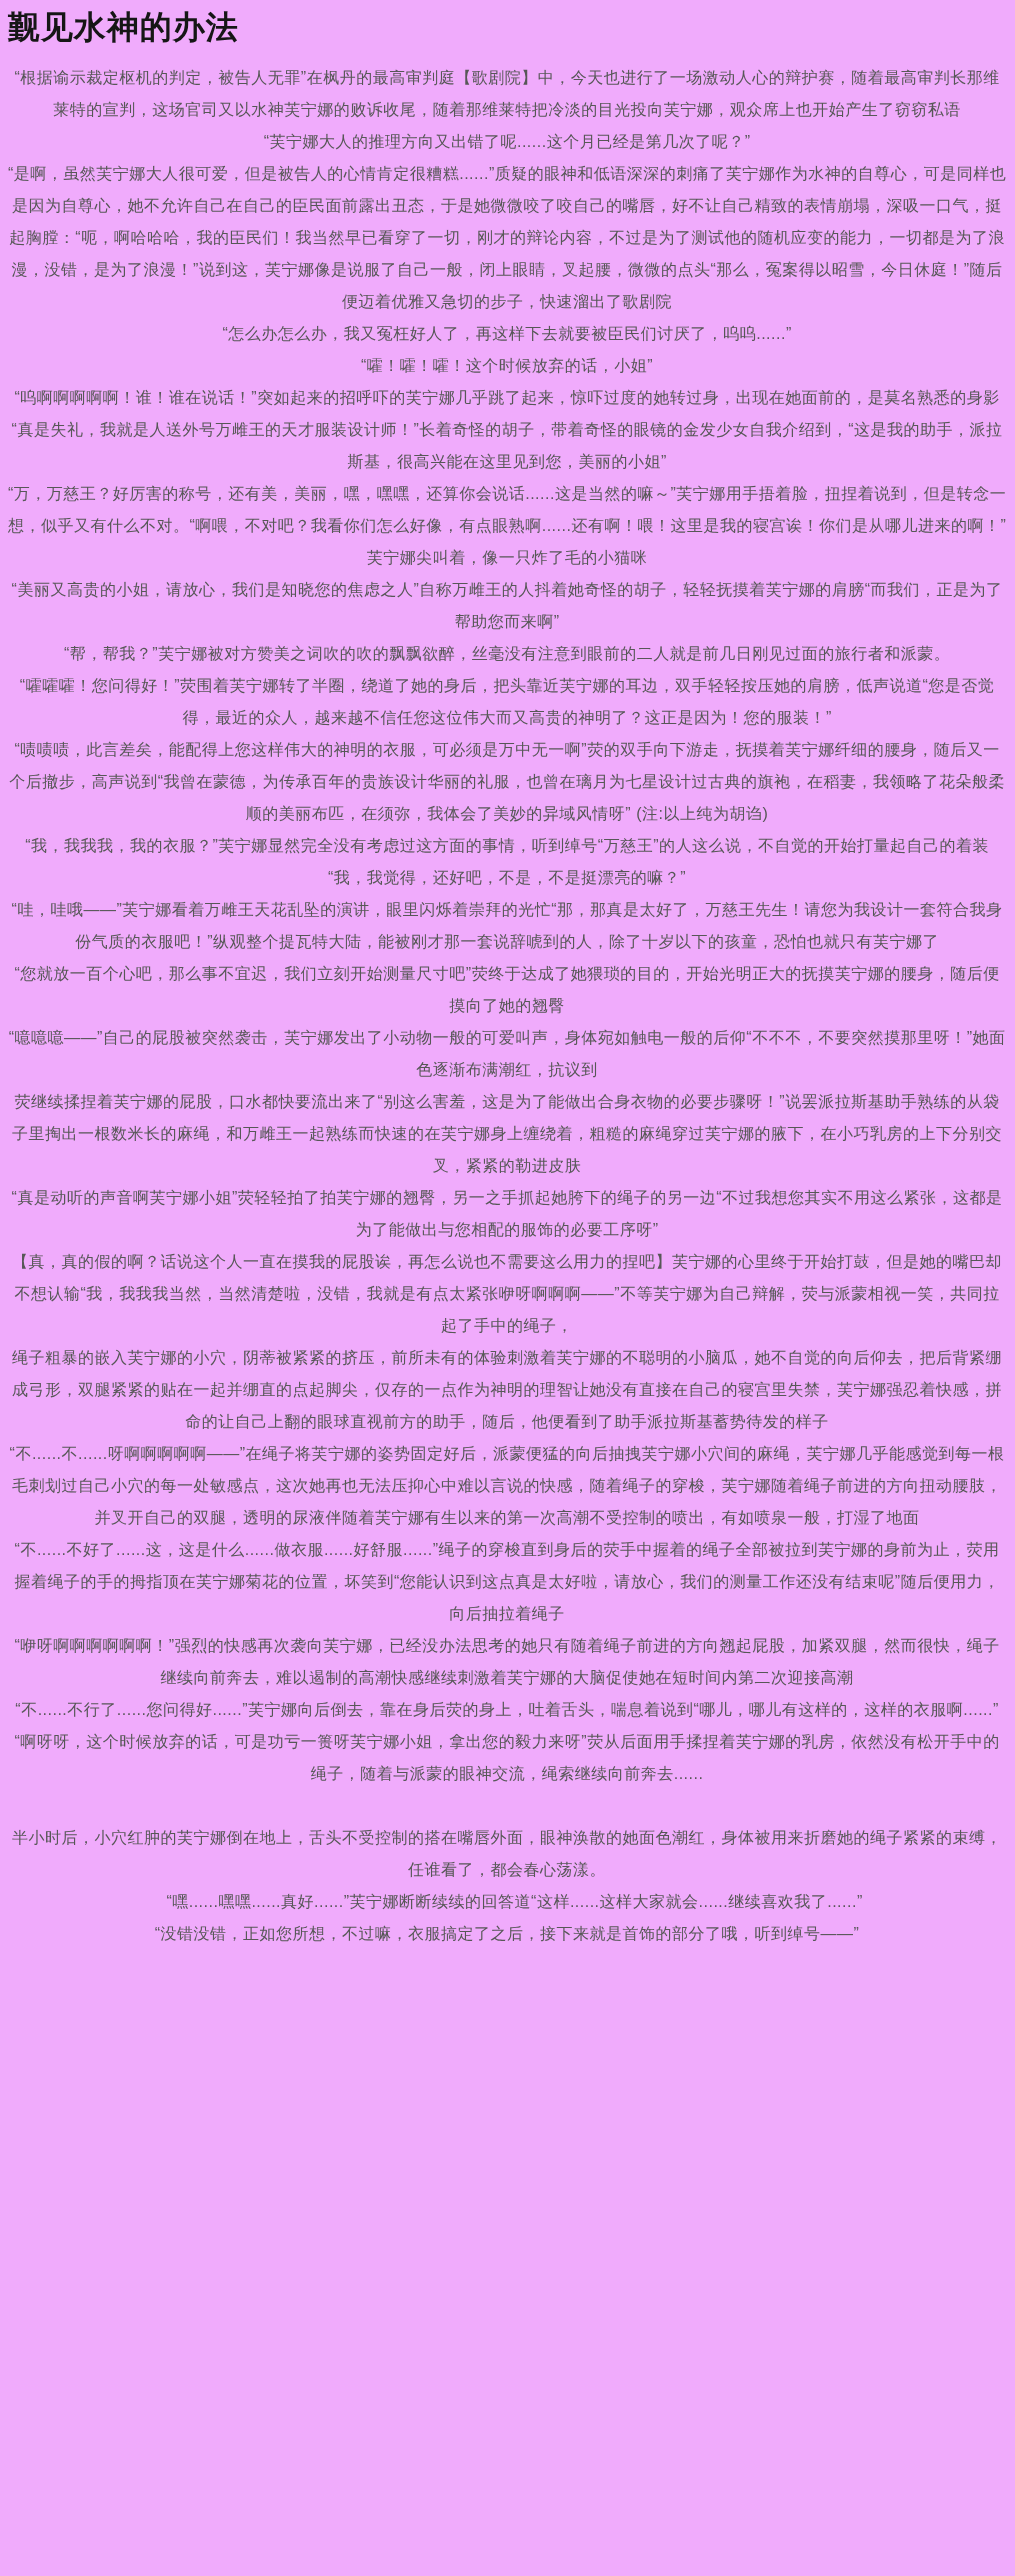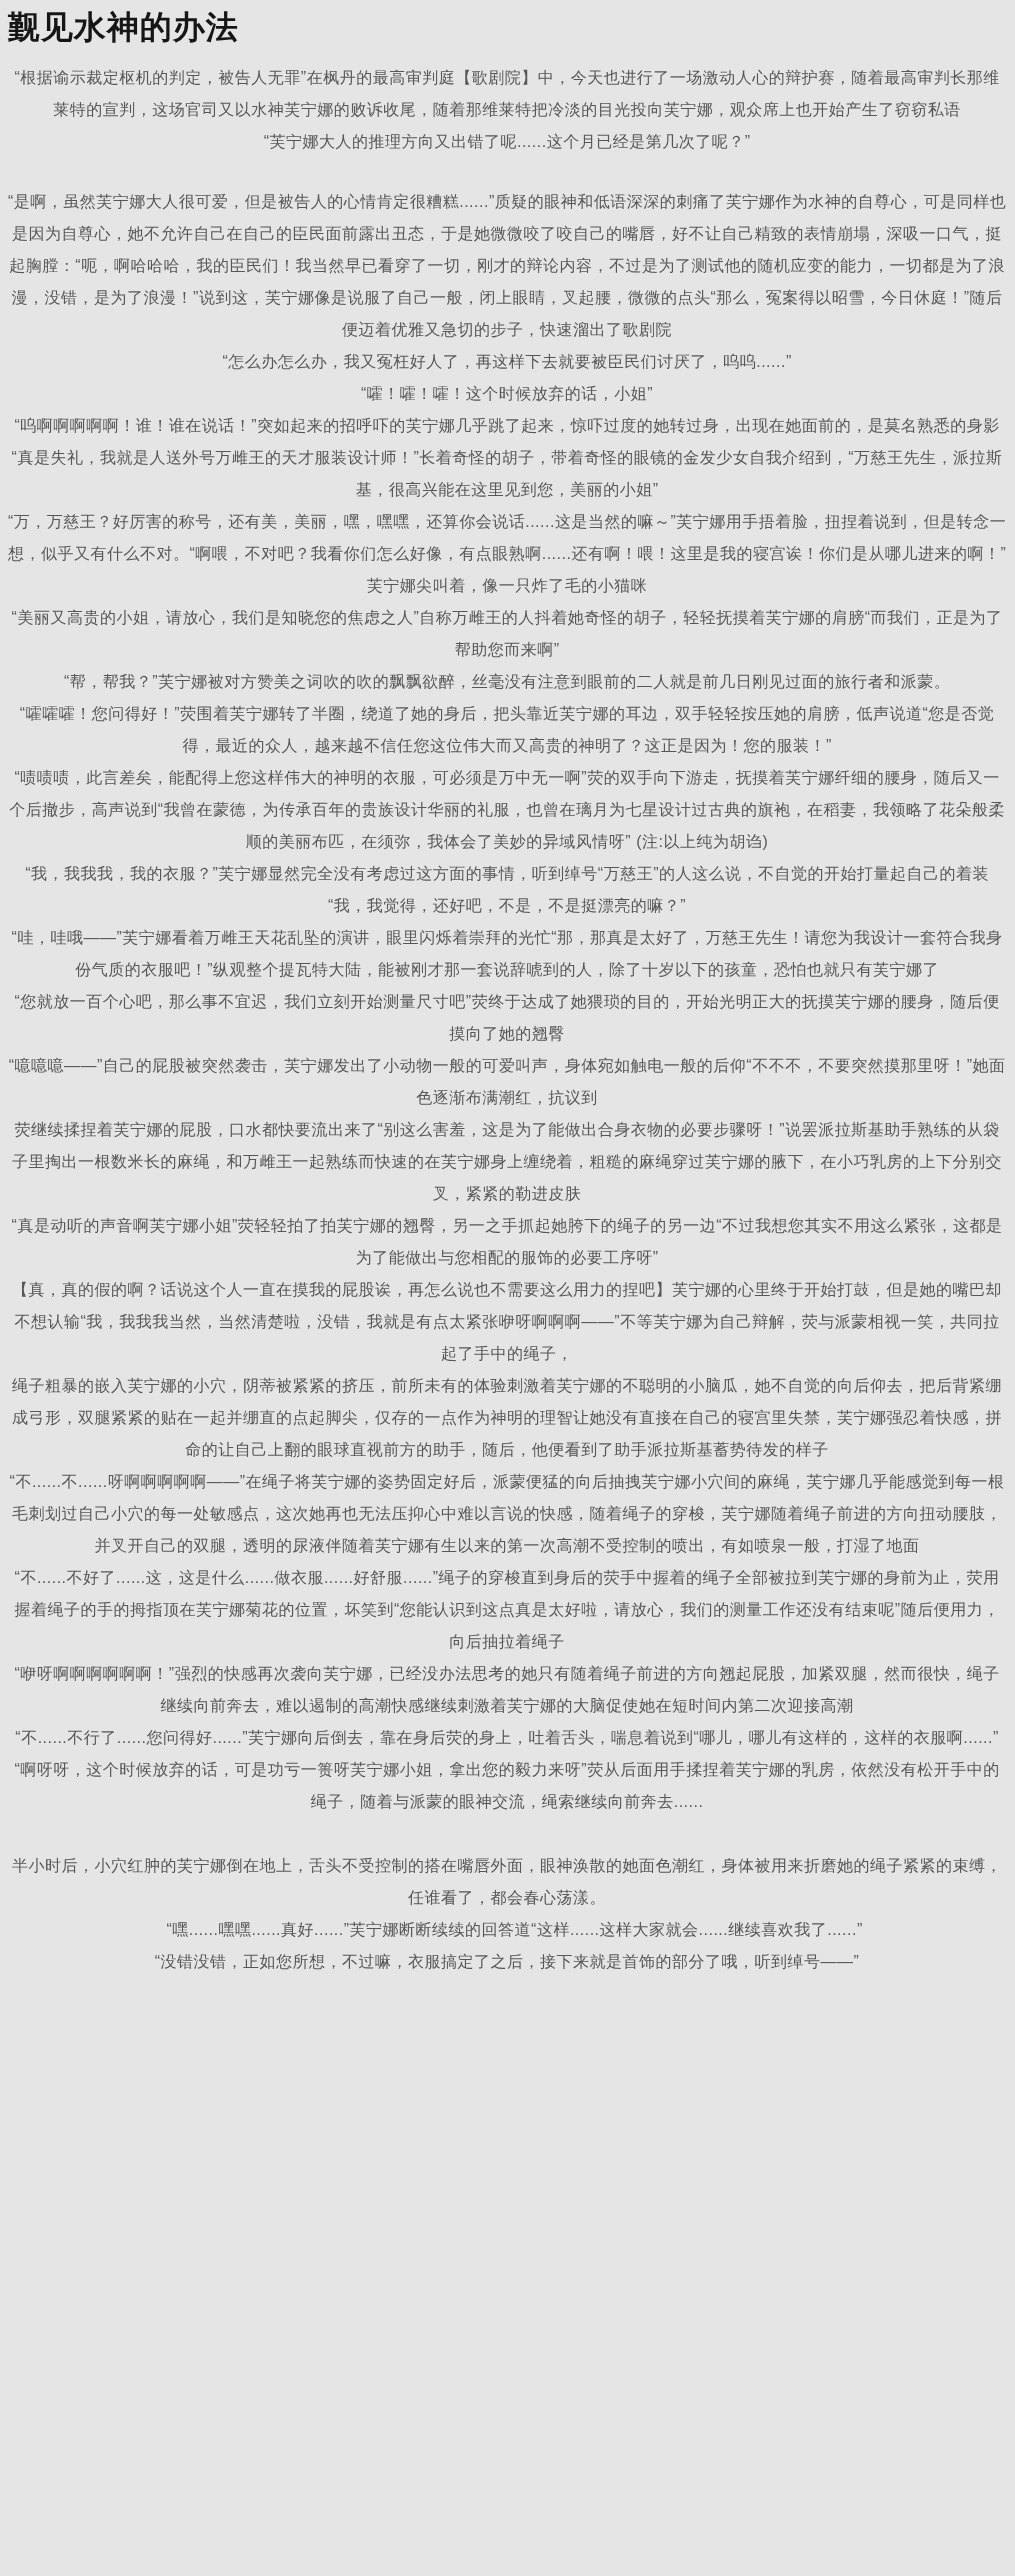--- a/index.html
+++ b/index.html
@@ -4,21 +4,21 @@
 <style>
   html, body {
     margin: 0;
     padding: 0;
     background: #ffffff;
   }
   .page {
     width: 1016px;
     min-height: 2576px;
     box-sizing: border-box;
-    background: #e5e5e5;
+    background: #f0abfc;
     padding: 7.8px 9.7px 23px 7.8px;
     font-family: "Liberation Sans", "DejaVu Sans", sans-serif;
   }
   .doc-title {
     font-size: 32px;
     line-height: 39px;
     font-weight: 700;
     color: #161616;
     margin: 0 0 15.5px 0;
     letter-spacing: 1px;
@@ -42,25 +42,25 @@
 </style>
 </head>
 <body style="background: rgb(255, 255, 255);">
 
 <div class="page">
   <h1 class="doc-title" style="color: rgb(22, 22, 22);">觐见水神的办法</h1>
 
   <div class="story">
     <p class="para" style="color: rgb(87, 87, 87);">“根据谕示裁定枢机的判定，被告人无罪”在枫丹的最高审判庭【歌剧院】中，今天也进行了一场激动人心的辩护赛，随着最高审判长那维莱特的宣判，这场官司又以水神芙宁娜的败诉收尾，随着那维莱特把冷淡的目光投向芙宁娜，观众席上也开始产生了窃窃私语</p>
     <p class="para" style="color: rgb(87, 87, 87);">“芙宁娜大人的推理方向又出错了呢......这个月已经是第几次了呢？”</p>
-    <p class="para" style="color: rgb(87, 87, 87); margin-top: 28px;">“是啊，虽然芙宁娜大人很可爱，但是被告人的心情肯定很糟糕......”质疑的眼神和低语深深的刺痛了芙宁娜作为水神的自尊心，可是同样也是因为自尊心，她不允许自己在自己的臣民面前露出丑态，于是她微微咬了咬自己的嘴唇，好不让自己精致的表情崩塌，深吸一口气，挺起胸膛：“呃，啊哈哈哈，我的臣民们！我当然早已看穿了一切，刚才的辩论内容，不过是为了测试他的随机应变的能力，一切都是为了浪漫，没错，是为了浪漫！”说到这，芙宁娜像是说服了自己一般，闭上眼睛，叉起腰，微微的点头“那么，冤案得以昭雪，今日休庭！”随后便迈着优雅又急切的步子，快速溜出了歌剧院</p>
+    <p class="para" style="color: rgb(87, 87, 87);">“是啊，虽然芙宁娜大人很可爱，但是被告人的心情肯定很糟糕......”质疑的眼神和低语深深的刺痛了芙宁娜作为水神的自尊心，可是同样也是因为自尊心，她不允许自己在自己的臣民面前露出丑态，于是她微微咬了咬自己的嘴唇，好不让自己精致的表情崩塌，深吸一口气，挺起胸膛：“呃，啊哈哈哈，我的臣民们！我当然早已看穿了一切，刚才的辩论内容，不过是为了测试他的随机应变的能力，一切都是为了浪漫，没错，是为了浪漫！”说到这，芙宁娜像是说服了自己一般，闭上眼睛，叉起腰，微微的点头“那么，冤案得以昭雪，今日休庭！”随后便迈着优雅又急切的步子，快速溜出了歌剧院</p>
     <p class="para" style="color: rgb(87, 87, 87);">“怎么办怎么办，我又冤枉好人了，再这样下去就要被臣民们讨厌了，呜呜......”</p>
     <p class="para" style="color: rgb(87, 87, 87);">“嚯！嚯！嚯！这个时候放弃的话，小姐”</p>
     <p class="para" style="color: rgb(87, 87, 87);">“呜啊啊啊啊啊！谁！谁在说话！”突如起来的招呼吓的芙宁娜几乎跳了起来，惊吓过度的她转过身，出现在她面前的，是莫名熟悉的身影</p>
-    <p class="para" style="color: rgb(87, 87, 87);">“真是失礼，我就是人送外号万雌王的天才服装设计师！”长着奇怪的胡子，带着奇怪的眼镜的金发少女自我介绍到，“万慈王先生，派拉斯基，很高兴能在这里见到您，美丽的小姐”</p>
+    <p class="para" style="color: rgb(87, 87, 87);">“真是失礼，我就是人送外号万雌王的天才服装设计师！”长着奇怪的胡子，带着奇怪的眼镜的金发少女自我介绍到，“这是我的助手，派拉斯基，很高兴能在这里见到您，美丽的小姐”</p>
     <p class="para" style="color: rgb(87, 87, 87);">“万，万慈王？好厉害的称号，还有美，美丽，嘿，嘿嘿，还算你会说话......这是当然的嘛～”芙宁娜用手捂着脸，扭捏着说到，但是转念一想，似乎又有什么不对。“啊喂，不对吧？我看你们怎么好像，有点眼熟啊......还有啊！喂！这里是我的寝宫诶！你们是从哪儿进来的啊！”芙宁娜尖叫着，像一只炸了毛的小猫咪</p>
     <p class="para" style="color: rgb(87, 87, 87);">“美丽又高贵的小姐，请放心，我们是知晓您的焦虑之人”自称万雌王的人抖着她奇怪的胡子，轻轻抚摸着芙宁娜的肩膀“而我们，正是为了帮助您而来啊”</p>
     <p class="para" style="color: rgb(87, 87, 87);">“帮，帮我？”芙宁娜被对方赞美之词吹的吹的飘飘欲醉，丝毫没有注意到眼前的二人就是前几日刚见过面的旅行者和派蒙。</p>
     <p class="para" style="color: rgb(87, 87, 87);">“嚯嚯嚯！您问得好！”荧围着芙宁娜转了半圈，绕道了她的身后，把头靠近芙宁娜的耳边，双手轻轻按压她的肩膀，低声说道“您是否觉得，最近的众人，越来越不信任您这位伟大而又高贵的神明了？这正是因为！您的服装！”</p>
     <p class="para" style="color: rgb(87, 87, 87);">“啧啧啧，此言差矣，能配得上您这样伟大的神明的衣服，可必须是万中无一啊”荧的双手向下游走，抚摸着芙宁娜纤细的腰身，随后又一个后撤步，高声说到“我曾在蒙德，为传承百年的贵族设计华丽的礼服，也曾在璃月为七星设计过古典的旗袍，在稻妻，我领略了花朵般柔顺的美丽布匹，在须弥，我体会了美妙的异域风情呀” (注:以上纯为胡诌)</p>
     <p class="para" style="color: rgb(87, 87, 87);">“我，我我我，我的衣服？”芙宁娜显然完全没有考虑过这方面的事情，听到绰号“万慈王”的人这么说，不自觉的开始打量起自己的着装“我，我觉得，还好吧，不是，不是挺漂亮的嘛？”</p>
     <p class="para" style="color: rgb(87, 87, 87);">“哇，哇哦——”芙宁娜看着万雌王天花乱坠的演讲，眼里闪烁着崇拜的光忙“那，那真是太好了，万慈王先生！请您为我设计一套符合我身份气质的衣服吧！”纵观整个提瓦特大陆，能被刚才那一套说辞唬到的人，除了十岁以下的孩童，恐怕也就只有芙宁娜了</p>
     <p class="para" style="color: rgb(87, 87, 87);">“您就放一百个心吧，那么事不宜迟，我们立刻开始测量尺寸吧”荧终于达成了她猥琐的目的，开始光明正大的抚摸芙宁娜的腰身，随后便摸向了她的翘臀</p>
     <p class="para" style="color: rgb(87, 87, 87);">“噫噫噫——”自己的屁股被突然袭击，芙宁娜发出了小动物一般的可爱叫声，身体宛如触电一般的后仰“不不不，不要突然摸那里呀！”她面色逐渐布满潮红，抗议到</p>
     <p class="para" style="color: rgb(87, 87, 87);">荧继续揉捏着芙宁娜的屁股，口水都快要流出来了“别这么害羞，这是为了能做出合身衣物的必要步骤呀！”说罢派拉斯基助手熟练的从袋子里掏出一根数米长的麻绳，和万雌王一起熟练而快速的在芙宁娜身上缠绕着，粗糙的麻绳穿过芙宁娜的腋下，在小巧乳房的上下分别交叉，紧紧的勒进皮肤</p>

